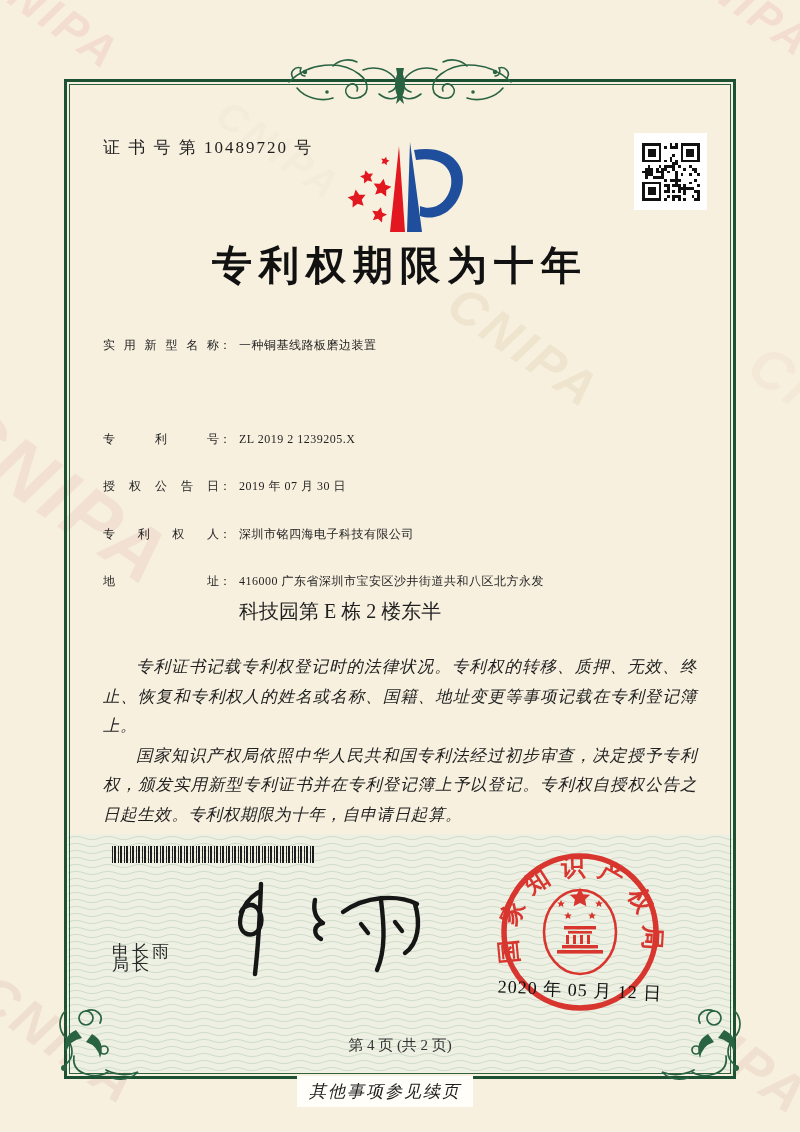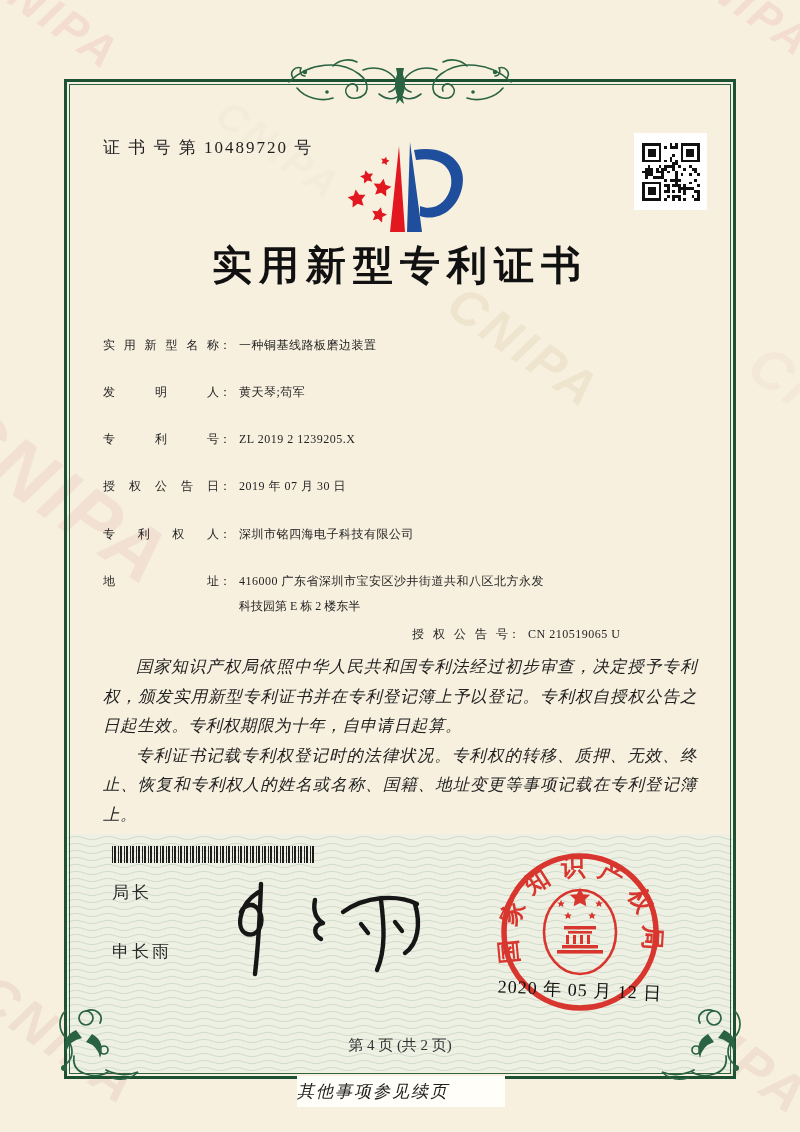--- a/index.html
+++ b/index.html
@@ -35,21 +35,21 @@
   .cert-no{position:absolute;left:103px;top:136px;font-size:17px;letter-spacing:2px;}
   .title{
     position:absolute;left:0;top:238px;width:800px;text-align:center;
     font-size:40px;font-weight:bold;letter-spacing:7px;color:#111;
   }
   .field-row{position:absolute;left:103px;font-size:12px;white-space:nowrap;}
   .field-label{display:inline-block;width:116px;text-align:justify;text-align-last:justify;vertical-align:bottom;}
   .field-label.narrow{width:96px;}
   .field-colon{display:inline-block;}
   .field-value{margin-left:8px;letter-spacing:0.5px;}
-  .addr-line2{position:absolute;left:239px;top:598px;font-size:12px;}
+  .addr-line2{position:absolute;left:239px;top:598px;font-size:20px;}
   .paras{position:absolute;left:103px;top:652px;width:594px;}
   .paras p{
     margin:0;font-size:16.5px;line-height:29.5px;
     font-style:italic;text-align:justify;text-indent:2em;letter-spacing:0.6px;color:#222;
   }
   
   .wave-panel{
     position:absolute;left:68px;top:834px;width:664px;height:238px;
     background:#edf0e3;z-index:2;
   }
@@ -59,22 +59,22 @@
     font-family:"Liberation Sans","DejaVu Sans",sans-serif;
     font-size:17px;letter-spacing:3px;color:#2b2b2b;}
   .sig-svg{position:absolute;left:215px;top:876px;z-index:6;}
   .seal{position:absolute;left:494px;top:846px;width:172px;height:172px;z-index:7;mix-blend-mode:multiply;}
   .seal-date{
     position:absolute;left:492px;top:978px;width:176px;text-align:center;z-index:8;
     font-size:18px;letter-spacing:1px;color:#101010;transform:rotate(2.5deg);
   }
   .page-info{position:absolute;left:0;top:1036px;width:800px;text-align:center;font-size:15px;color:#333;z-index:6;}
   .cont-box{
-    position:absolute;left:297px;top:1076px;width:208px;height:31px;z-index:6;
-    background:#fffef8;display:flex;align-items:center;
+    position:absolute;left:297px;top:1076px;width:176px;height:31px;z-index:6;
+    background:#fffef8;display:flex;align-items:center;justify-content:center;
   }
   .cont-box span{font-size:17px;font-style:italic;letter-spacing:2px;color:#1d1d1d;}
   .qr-box{position:absolute;left:634px;top:133px;width:73px;height:77px;background:#ffffff;
     display:flex;align-items:center;justify-content:center;z-index:5;}
 </style>
 </head>
 <body>
 
 <div>
   <div class="wm" style="left:-30px;top:-14px;font-size:46px;color:#f3ddd0;">CNIPA</div>
@@ -303,48 +303,42 @@
         <rect x="55.23809523809524" y="52.476190476190474" width="2.761904761904762" height="2.761904761904762" fill="#111"></rect>
         <rect x="22.095238095238095" y="55.23809523809524" width="2.761904761904762" height="2.761904761904762" fill="#111"></rect>
         <rect x="30.38095238095238" y="55.23809523809524" width="2.761904761904762" height="2.761904761904762" fill="#111"></rect>
         <rect x="35.904761904761905" y="55.23809523809524" width="2.761904761904762" height="2.761904761904762" fill="#111"></rect>
         <rect x="41.42857142857143" y="55.23809523809524" width="2.761904761904762" height="2.761904761904762" fill="#111"></rect>
         <rect x="52.476190476190474" y="55.23809523809524" width="2.761904761904762" height="2.761904761904762" fill="#111"></rect>
         <rect x="55.23809523809524" y="55.23809523809524" width="2.761904761904762" height="2.761904761904762" fill="#111"></rect>
       </svg>
   </div>
 
-  <div class="title">实用新型专利证书</div>
+  <div class="title">专利权期限为十年</div>
 
   <div class="field-row" style="top:337px;">
     <span class="field-label">实用新型名称</span><span class="field-colon">：</span><span class="field-value">一种铜基线路板磨边装置</span>
   </div>
-  <div class="field-row" style="top:384px;">
-    <span class="field-label">发明人</span><span class="field-colon">：</span><span class="field-value">黄天琴;苟军</span>
-  </div>
   <div class="field-row" style="top:431px;">
     <span class="field-label">专利号</span><span class="field-colon">：</span><span class="field-value">ZL 2019 2 1239205.X</span>
   </div>
   <div class="field-row" style="top:478px;">
     <span class="field-label">授权公告日</span><span class="field-colon">：</span><span class="field-value">2019 年 07 月 30 日</span>
   </div>
   <div class="field-row" style="top:526px;">
     <span class="field-label">专利权人</span><span class="field-colon">：</span><span class="field-value">深圳市铭四海电子科技有限公司</span>
   </div>
   <div class="field-row" style="top:573px;">
     <span class="field-label">地址</span><span class="field-colon">：</span><span class="field-value">416000 广东省深圳市宝安区沙井街道共和八区北方永发</span>
   </div>
   <div class="addr-line2">科技园第 E 栋 2 楼东半</div>
-  <div class="field-row" style="left:412px;top:626px;">
-    <span class="field-label narrow">授权公告号</span><span class="field-colon">：</span><span class="field-value">CN 210519065 U</span>
-  </div>
 
   <div class="paras">
+    <p>专利证书记载专利权登记时的法律状况。专利权的转移、质押、无效、终止、恢复和专利权人的姓名或名称、国籍、地址变更等事项记载在专利登记簿上。</p>
     <p>国家知识产权局依照中华人民共和国专利法经过初步审查，决定授予专利权，颁发实用新型专利证书并在专利登记簿上予以登记。专利权自授权公告之日起生效。专利权期限为十年，自申请日起算。</p>
-    <p>专利证书记载专利权登记时的法律状况。专利权的转移、质押、无效、终止、恢复和专利权人的姓名或名称、国籍、地址变更等事项记载在专利登记簿上。</p>
   </div>
 
   <div class="barcode" id="barcode">
       <div style="width: 1px; margin-right: 1px;"></div>
       <div style="width: 2px; margin-right: 2px;"></div>
       <div style="width: 1px; margin-right: 1px;"></div>
       <div style="width: 2px; margin-right: 2px;"></div>
       <div style="width: 1px; margin-right: 1px;"></div>
       <div style="width: 2px; margin-right: 2px;"></div>
       <div style="width: 1px; margin-right: 1px;"></div>
@@ -404,21 +398,21 @@
       <div style="width: 1px; margin-right: 1px;"></div>
       <div style="width: 2px; margin-right: 2px;"></div>
       <div style="width: 1px; margin-right: 1px;"></div>
       <div style="width: 2px; margin-right: 2px;"></div>
       <div style="width: 1px; margin-right: 1px;"></div>
       <div style="width: 2px; margin-right: 2px;"></div>
       <div style="width: 1px; margin-right: 1px;"></div>
       <div style="width: 2px; margin-right: 2px;"></div>
     </div>
 
-  <div class="signer" style="top:881px;text-align:right;">局长</div>
+  <div class="signer" style="top:953px;text-align:right;">局长</div>
   <div class="signer" style="top:940px;">申长雨</div>
 
   <svg class="sig-svg" width="212" height="108" viewBox="0 0 212 108">
     <g stroke="#161616" stroke-width="4.4" fill="none" stroke-linecap="round" stroke-linejoin="round">
       <path d="M44 16 C 26 26 20 50 30 57 C 42 64 52 46 43 33 C 38 26 29 29 26 36"></path>
       <path d="M46 8 C 45 38 43 72 40 98"></path>
       <path d="M100 24 c -2 10 0 18 8 23 c -10 2 -10 12 -2 16"></path>
       <path d="M128 36 C 150 20 182 18 202 28"></path>
       <path d="M166 24 C 169 48 171 74 162 94"></path>
       <path d="M200 28 C 206 48 203 68 190 77"></path>

